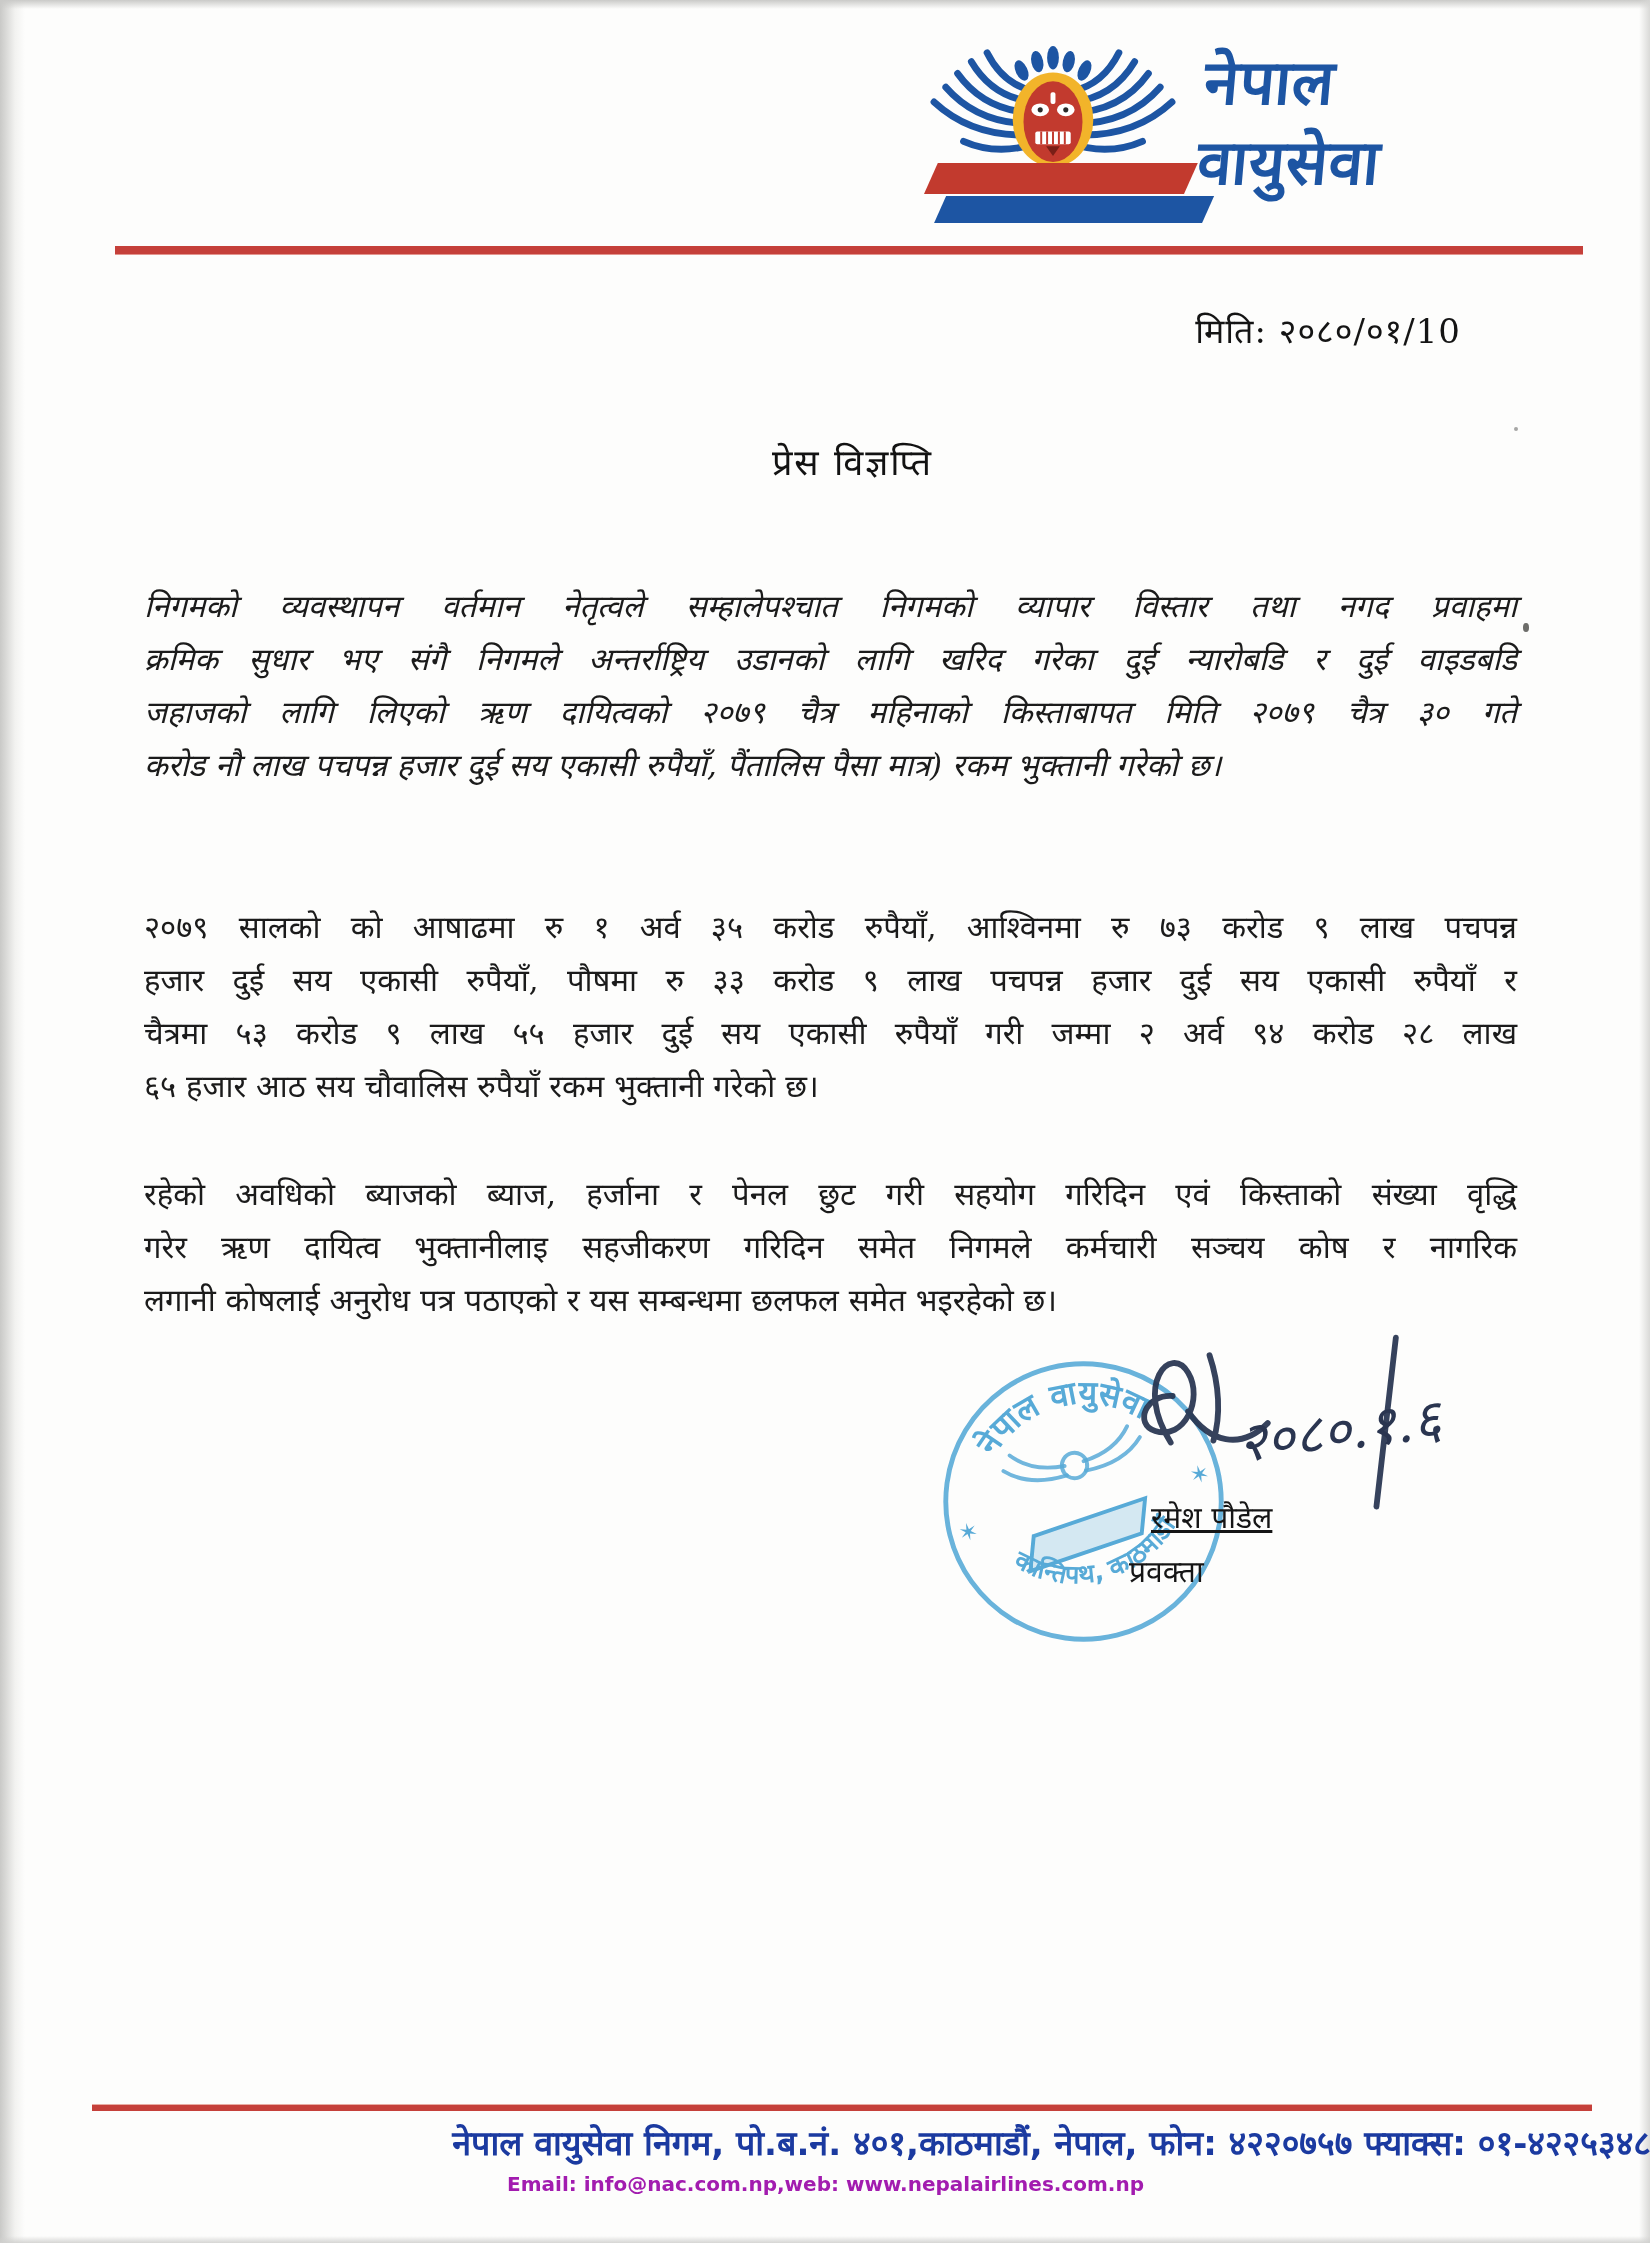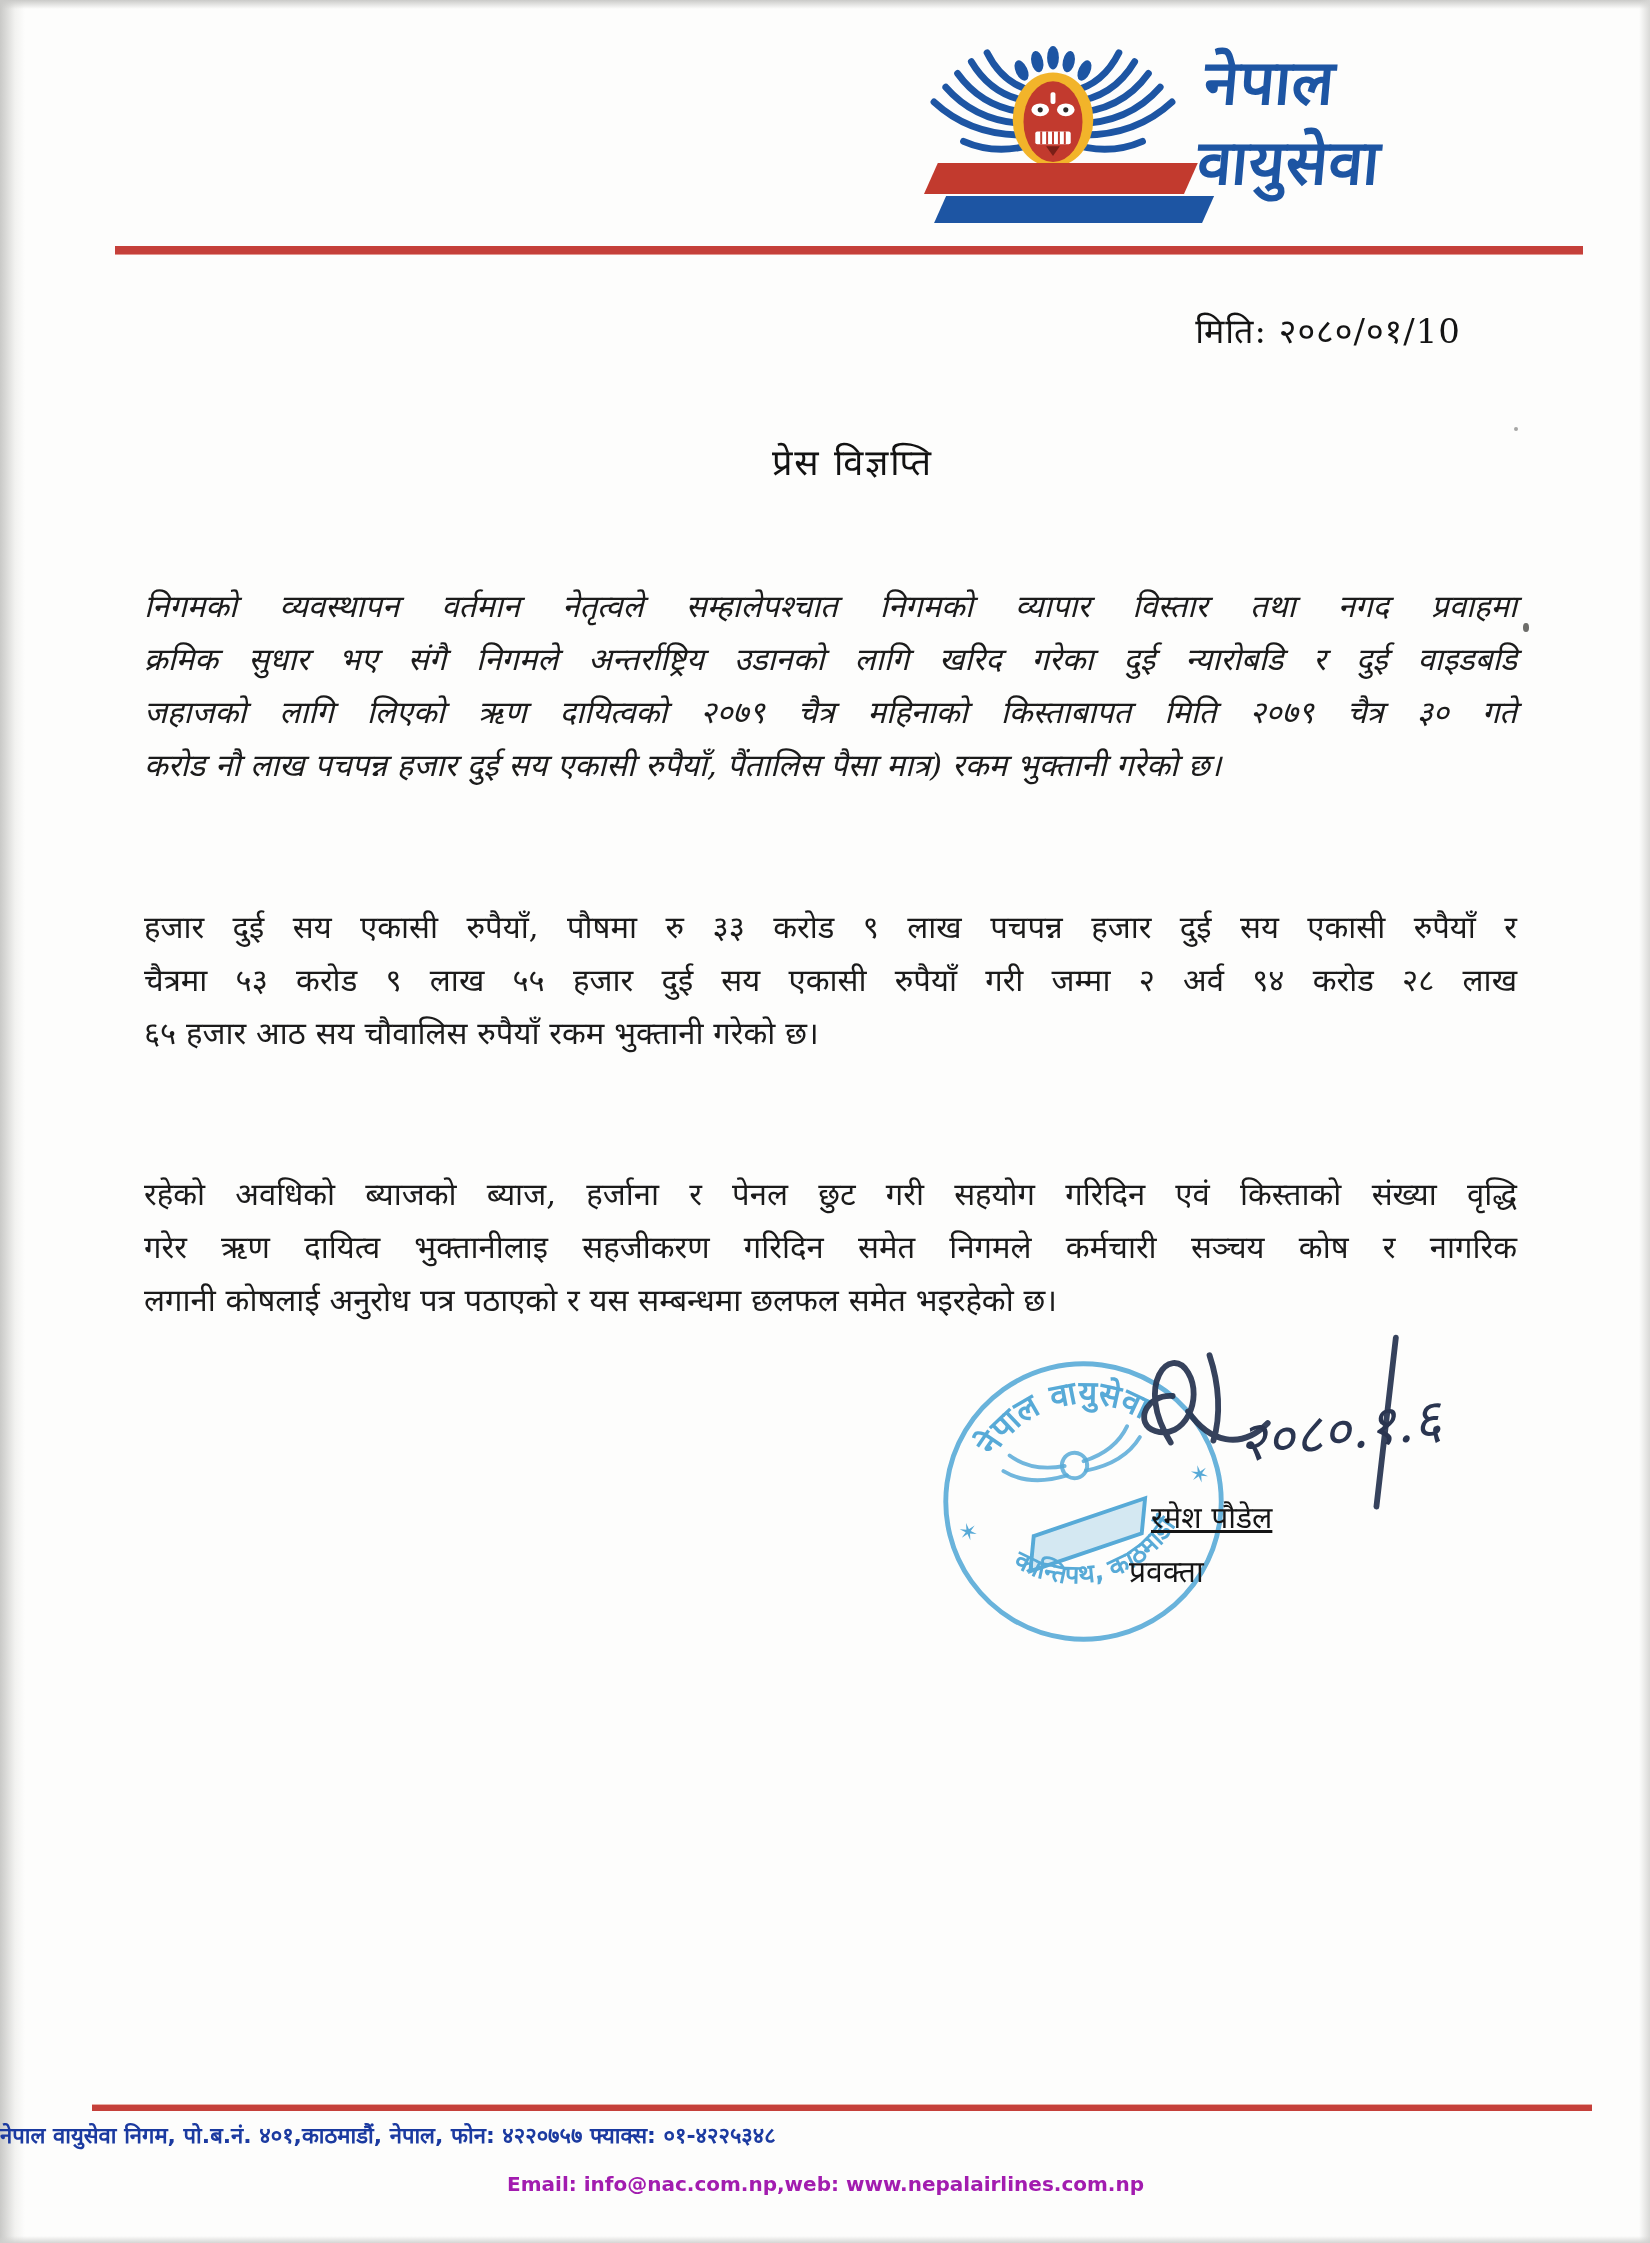--- a/index.html
+++ b/index.html
@@ -53,22 +53,22 @@
   
   .stamp{position:absolute;left:937px;top:1355px;width:293px;height:293px;
     transform:rotate(-14deg);opacity:.92;}
   .sig{position:absolute;left:1095px;top:1326px;width:427px;height:204px;}
   .sig-name{position:absolute;left:1151px;top:1496px;font-size:30px;color:#151515;text-decoration:underline;}
   .sig-role{position:absolute;left:1129px;top:1550px;font-size:30px;color:#151515;}
 
   
   .rule-bottom{position:absolute;left:92px;top:2104px;width:1500px;height:5.8px;
     background:#c5403a;border-top:1.9px solid #e8aca3;}
-  .footer-1{position:absolute;left:0;right:0;top:2119px;text-align:left;
-    font-family:"DejaVu Sans",sans-serif;font-weight:bold;font-size:22px;
+  .footer-1{position:absolute;left:0;right:0;top:2119px;text-align:right;
+    font-family:"DejaVu Sans",sans-serif;font-weight:bold;font-size:34px;
     color:#1b3aa0;white-space:nowrap;}
   .footer-2{position:absolute;left:0;right:0;top:2172px;text-align:center;
     font-family:"DejaVu Sans",sans-serif;font-weight:bold;font-size:20px;
     color:#a21caf;white-space:nowrap;}
 
   .speck{position:absolute;background:#6d6d6a;border-radius:50%;}
   .speck.a{left:1523px;top:623px;width:5.8px;height:8.7px;}
   .speck.b{left:1514px;top:427px;width:3.9px;height:3.9px;opacity:.6;}
 </style>
 </head>
@@ -135,20 +135,21 @@
 
   <h1 class="doc-title">प्रेस विज्ञप्ति</h1>
 
   <div class="body-text p1">
     <span class="line">निगमको व्यवस्थापन वर्तमान नेतृत्वले सम्हालेपश्चात निगमको व्यापार विस्तार तथा नगद प्रवाहमा</span>
     <span class="line">क्रमिक सुधार भए संगै निगमले अन्तर्राष्ट्रिय उडानको लागि खरिद गरेका दुई न्यारोबडि र दुई वाइडबडि</span>
     <span class="line">जहाजको लागि लिएको ऋण दायित्वको २०७९ चैत्र महिनाको किस्ताबापत मिति २०७९ चैत्र ३० गते</span>
     <span class="line last">करोड नौ लाख पचपन्न हजार दुई सय एकासी रुपैयाँ, पैंतालिस पैसा मात्र) रकम भुक्तानी गरेको छ।</span>
   </div>
   <div class="body-text p2">
+    <span class="line">२०७९ सालको को आषाढमा रु १ अर्व ३५ करोड रुपैयाँ, आश्विनमा रु ७३ करोड ९ लाख पचपन्न</span>
     <span class="line">हजार दुई सय एकासी रुपैयाँ, पौषमा रु ३३ करोड ९ लाख पचपन्न हजार दुई सय एकासी रुपैयाँ र</span>
     <span class="line">चैत्रमा ५३ करोड ९ लाख ५५ हजार दुई सय एकासी रुपैयाँ गरी जम्मा २ अर्व ९४ करोड २८ लाख</span>
     <span class="line last">६५ हजार आठ सय चौवालिस रुपैयाँ रकम भुक्तानी गरेको छ।</span>
   </div>
   <div class="body-text p3">
     <span class="line">रहेको अवधिको ब्याजको ब्याज, हर्जाना र पेनल छुट गरी सहयोग गरिदिन एवं किस्ताको संख्या वृद्धि</span>
     <span class="line">गरेर ऋण दायित्व भुक्तानीलाइ सहजीकरण गरिदिन समेत निगमले कर्मचारी सञ्चय कोष र नागरिक</span>
     <span class="line last">लगानी कोषलाई अनुरोध पत्र पठाएको र यस सम्बन्धमा छलफल समेत भइरहेको छ।</span>
   </div>
 

